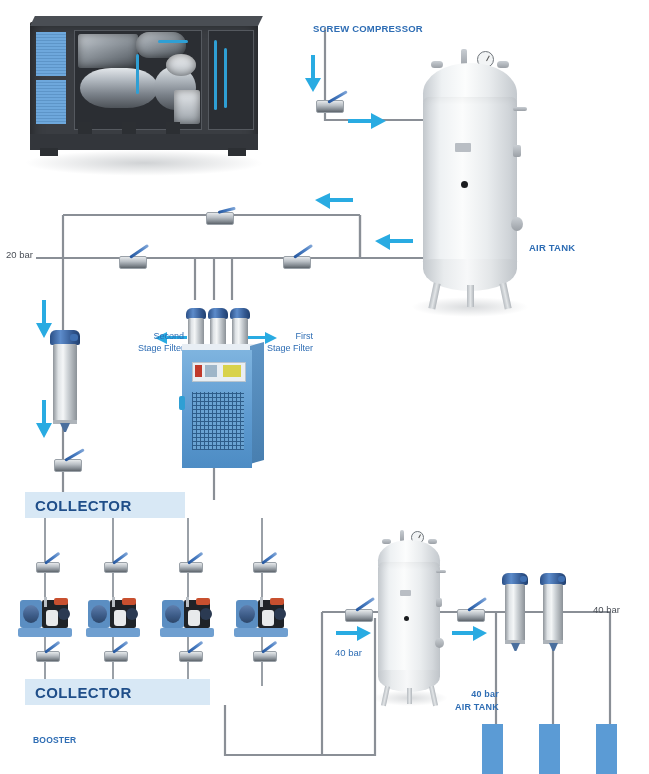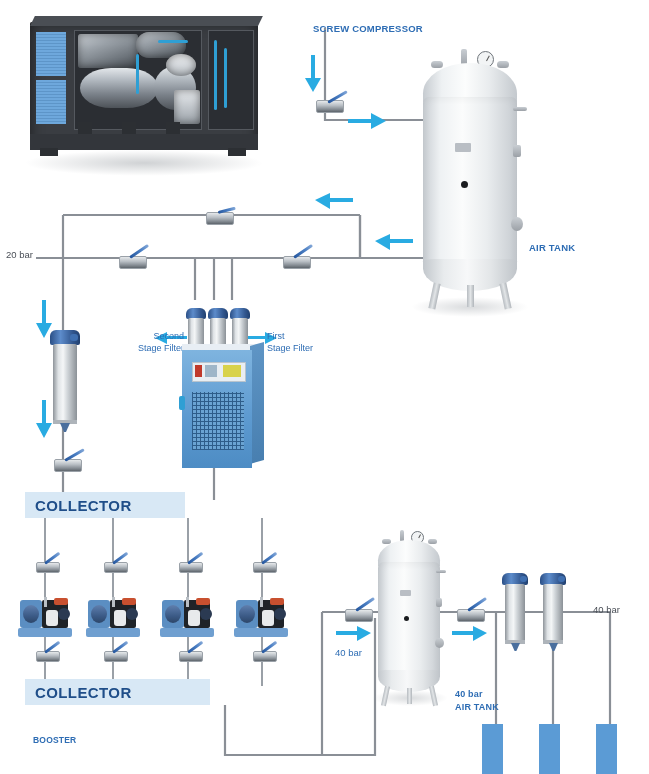--- a/index.html
+++ b/index.html
@@ -1,19 +1,19 @@
 <!DOCTYPE html>
 <html><head>
 <meta charset="utf-8">
 <style>
   html,body{margin:0;padding:0;background:#ffffff;}
   body{width:649px;height:774px;position:relative;overflow:hidden;
        font-family:"Liberation Sans",sans-serif;}
   #stage{position:absolute;left:0;top:0;width:649px;height:774px;}
-  .lbl{position:absolute;white-space:pre;line-height:1.15;}
+  .lbl{position:absolute;white-space:pre;line-height:1.15;text-align:right;}
   .lbl-blue{color:#2e6db4;}
   .lbl-gray{color:#4a4f57;}
   .lbl-cond{font-stretch:condensed;letter-spacing:.2px;}
   .band{position:absolute;background:#d8e8f5;}
   .band-txt{position:absolute;color:#1f4e89;font-weight:bold;
             letter-spacing:.4px;font-size:15px;}
   .bar{position:absolute;background:#5b9bd5;}
   svg{position:absolute;left:0;top:0;}
   .pipe{stroke:#8a8f96;stroke-width:2.2;fill:none;}
   .pipe-thin{stroke:#9aa0a7;stroke-width:2;fill:none;}

